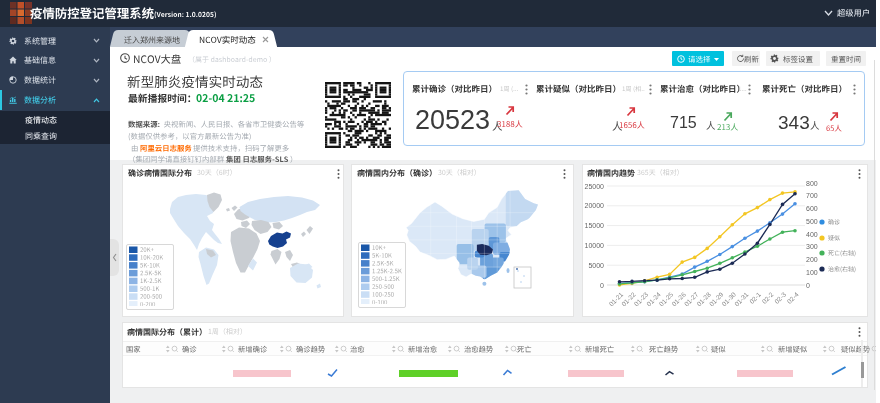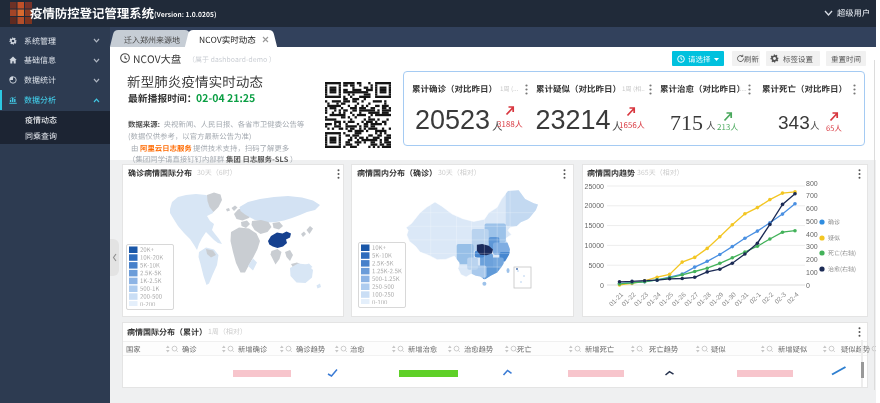--- a/index.html
+++ b/index.html
@@ -920,21 +920,20 @@
           <use href="#G193" x="2117.0"></use>
           <use href="#G188" x="3117.0"></use>
           <use href="#G188" x="3395.0"></use>
         </g>
       </svg></div>
     <svg style="position:absolute;left:649px;top:84px" width="3" height="11">
       <circle cx="1.5" cy="1.5" r="1.1" fill="#777"></circle>
       <circle cx="1.5" cy="5.5" r="1.1" fill="#777"></circle>
       <circle cx="1.5" cy="9.5" r="1.1" fill="#777"></circle>
     </svg>
-    <div style="position:absolute;left:535.5px;top:106.6px;font-size:27px;line-height:27px;color:#3a3a3a;font-family:'Liberation Sans',sans-serif">23214</div>
     <div style="position:absolute;left:612px;top:119.5px;line-height:0"><svg width="12" height="13" viewBox="0 0 12 13" style="">
         <g fill="#4a4a4a" transform="translate(0.00,10.00) scale(0.010500,-0.010500)">
           <use href="#G106" x="0.0"></use>
         </g>
       </svg></div>
     <svg style="position:absolute;left:625.5px;top:105.5px" width="10" height="11" viewBox="0 0 10 11">
       <path d="M1.5 9.5L8 2.5M3.5 2H8.2v5" stroke="#d8373f" stroke-width="1.7" fill="none"></path>
     </svg>
     <div style="position:absolute;left:619px;top:119.5px;line-height:0"><svg width="27" height="10" viewBox="0 0 27 10" style="">
         <g fill="#d8373f" transform="translate(0.00,8.00) scale(0.008000,-0.008000)">
@@ -965,21 +964,21 @@
           <use href="#G188" x="555.0"></use>
           <use href="#G188" x="833.0"></use>
           <use href="#G188" x="1111.0"></use>
         </g>
       </svg></div>
     <svg style="position:absolute;left:748px;top:84px" width="3" height="11">
       <circle cx="1.5" cy="1.5" r="1.1" fill="#777"></circle>
       <circle cx="1.5" cy="5.5" r="1.1" fill="#777"></circle>
       <circle cx="1.5" cy="9.5" r="1.1" fill="#777"></circle>
     </svg>
-    <div style="position:absolute;left:670px;top:113.0px;font-size:22px;line-height:19.5px;color:#3a3a3a;font-family:Liberation Serif, serif">715</div>
+    <div style="position:absolute;left:670px;top:113.0px;font-size:16px;line-height:19.5px;color:#3a3a3a;font-family:Liberation Sans, sans-serif">715</div>
     <div style="position:absolute;left:706px;top:120px;line-height:0"><svg width="11" height="12" viewBox="0 0 11 12" style="">
         <g fill="#4a4a4a" transform="translate(0.00,9.00) scale(0.009500,-0.009500)">
           <use href="#G106" x="0.0"></use>
         </g>
       </svg></div>
     <svg style="position:absolute;left:722.5px;top:110.5px" width="10" height="11" viewBox="0 0 10 11">
       <path d="M1.5 9.5L8 2.5M3.5 2H8.2v5" stroke="#49a85c" stroke-width="1.7" fill="none"></path>
     </svg>
     <div style="position:absolute;left:716.5px;top:122px;line-height:0"><svg width="23" height="10" viewBox="0 0 23 10" style="">
         <g fill="#49a85c" transform="translate(0.00,8.00) scale(0.008000,-0.008000)">

